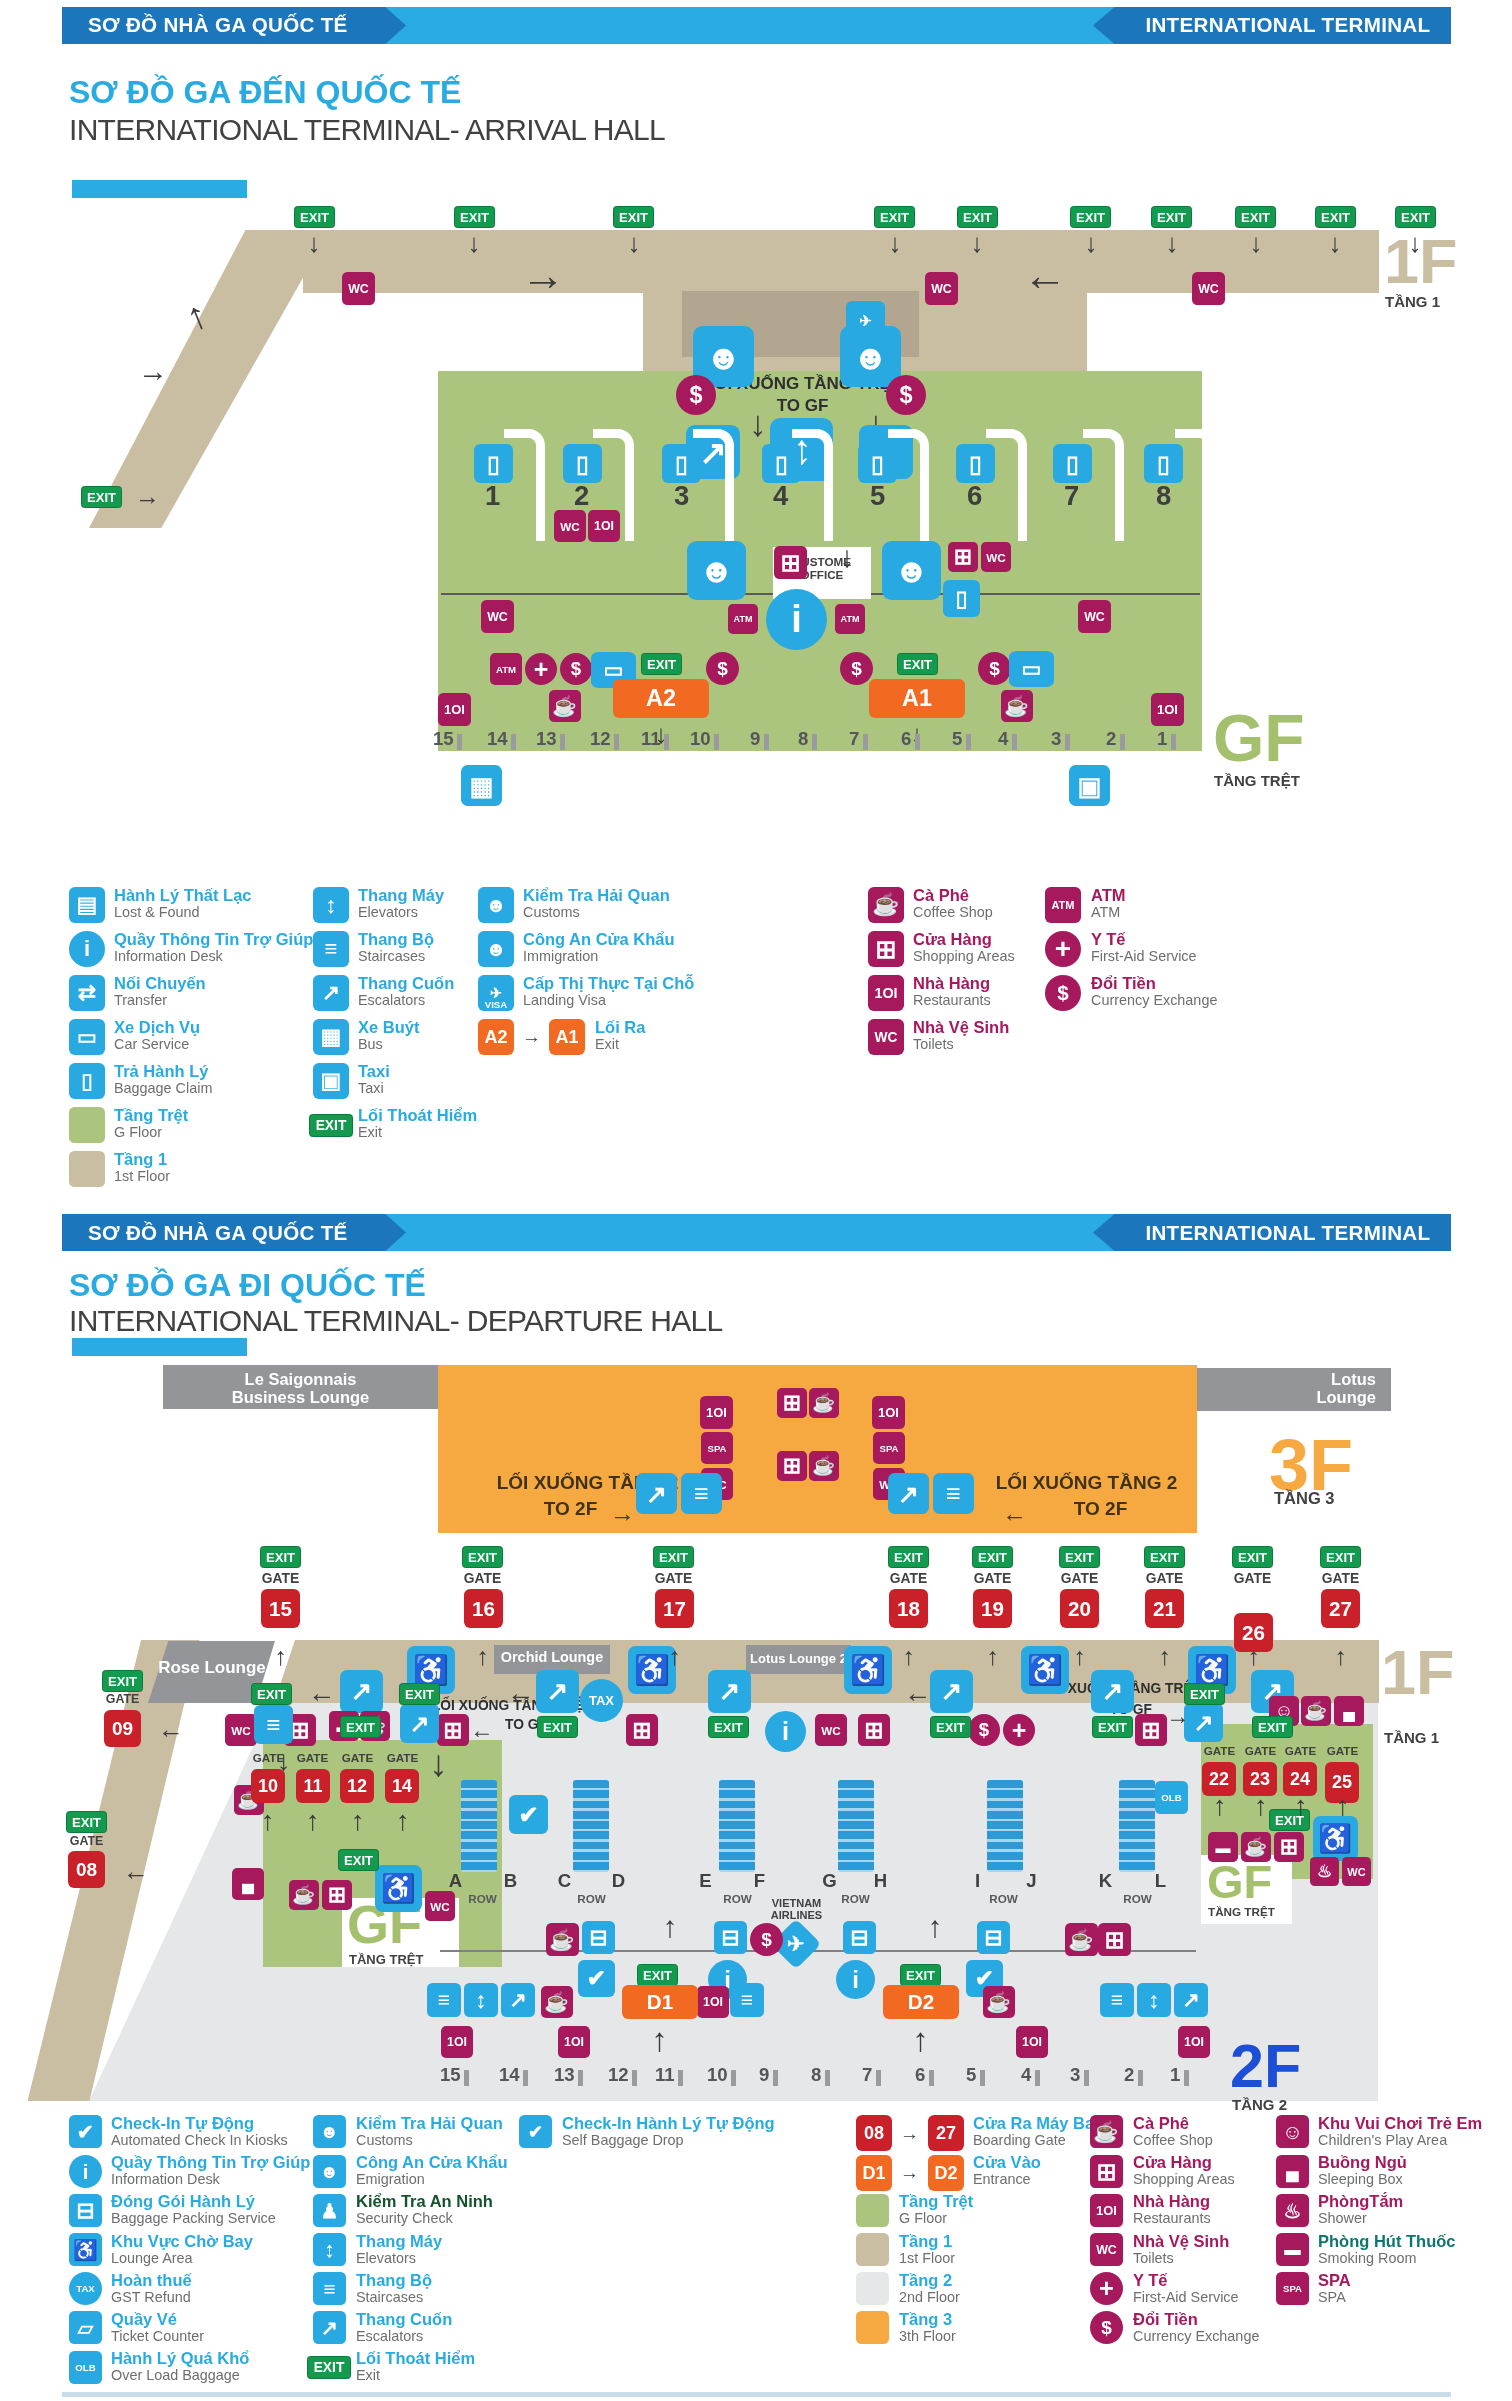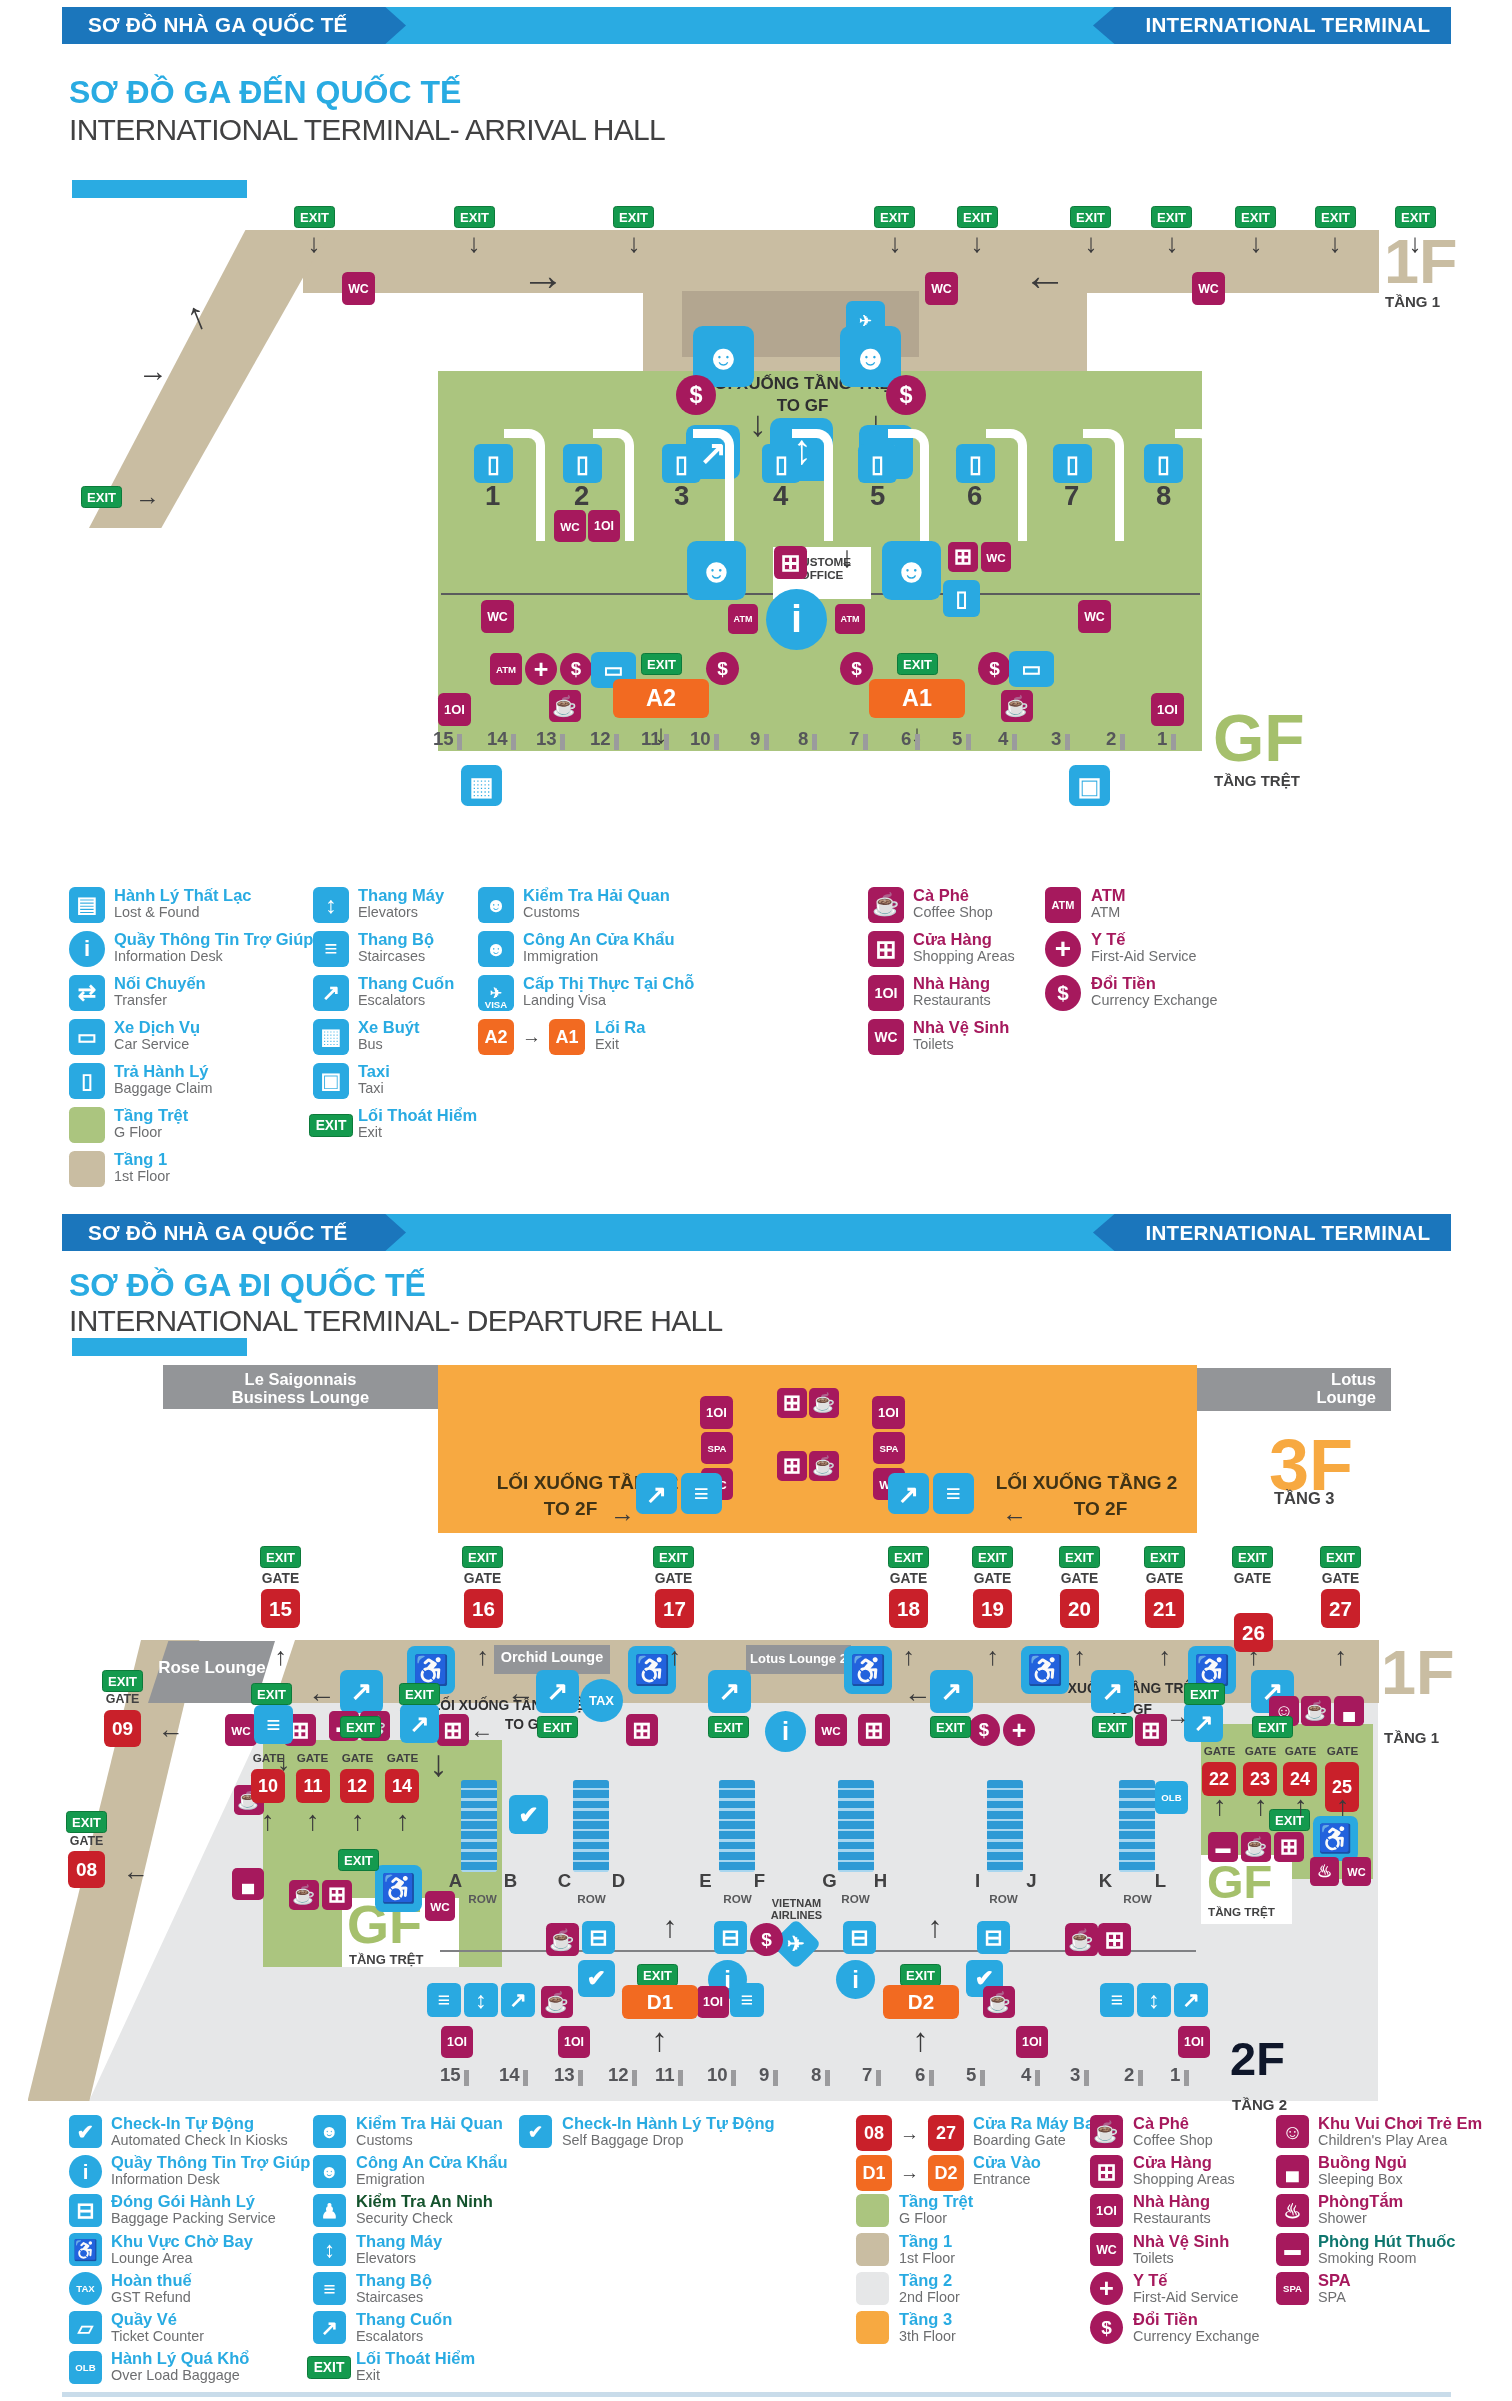--- a/index.html
+++ b/index.html
@@ -407,21 +407,21 @@
     <div class="lbl" style="left: 426px; top: 1699px; font-size: 13.8px; font-weight: 800; color: rgb(47, 47, 48); width: 172px; text-align: center;">LỐI XUỐNG TẦNG TRỆT</div>
     <div class="lbl" style="left: 440px; top: 1718px; font-size: 13.8px; font-weight: 800; color: rgb(47, 47, 48); width: 172px; text-align: center;">TO GF</div>
     <div class="lbl" style="left: 1035px; top: 1682px; font-size: 13.8px; font-weight: 800; color: rgb(47, 47, 48); width: 172px; text-align: center;">LỐI XUỐNG TẦNG TRỆT</div>
     <div class="lbl" style="left: 1045px; top: 1703px; font-size: 13.8px; font-weight: 800; color: rgb(47, 47, 48); width: 172px; text-align: center;">TO GF</div>
     <div class="lbl" style="left: 769px; top: 1898px; font-size: 11px; font-weight: 700; color: rgb(65, 65, 66); width: 55px; text-align: center;">VIETNAM
 AIRLINES</div>
     <div class="lbl" style="left: 347px; top: 1895px; font-size: 54px; font-weight: 800; color: rgb(165, 192, 108);">GF</div>
     <div class="lbl" style="left: 349px; top: 1953px; font-size: 13px; font-weight: 700; color: rgb(65, 65, 66);">TẦNG TRỆT</div>
     <div class="lbl" style="left: 1207px; top: 1857px; font-size: 47px; font-weight: 800; color: rgb(165, 192, 108);">GF</div>
     <div class="lbl" style="left: 1208px; top: 1906px; font-size: 11.7px; font-weight: 700; color: rgb(65, 65, 66);">TẦNG TRỆT</div>
-    <div class="lbl" style="left: 1230px; top: 2034px; font-size: 47px; font-weight: 800; color: #0f172a;">2F</div>
+    <div class="lbl" style="left: 1230px; top: 2034px; font-size: 61px; font-weight: 800; color: #1d4ed8;">2F</div>
     <div class="lbl" style="left: 1232px; top: 2097px; font-size: 15px; font-weight: 700; color: rgb(65, 65, 66);">TẦNG 2</div>
     <div class="island" style="left: 461px; top: 1780px; width: 36px; height: 92px;"></div>
     <div class="island" style="left: 573px; top: 1780px; width: 36px; height: 92px;"></div>
     <div class="island" style="left: 719px; top: 1780px; width: 36px; height: 92px;"></div>
     <div class="island" style="left: 838px; top: 1780px; width: 36px; height: 92px;"></div>
     <div class="island" style="left: 987px; top: 1780px; width: 36px; height: 92px;"></div>
     <div class="island" style="left: 1119px; top: 1780px; width: 36px; height: 92px;"></div>
     <div class="lbl" style="left: 446px; top: 1871px; font-size: 18.6px; font-weight: 700; color: rgb(65, 65, 66); width: 19px; text-align: center;">A</div>
     <div class="lbl" style="left: 501px; top: 1871px; font-size: 18.6px; font-weight: 700; color: rgb(65, 65, 66); width: 19px; text-align: center;">B</div>
     <div class="lbl" style="left: 555px; top: 1871px; font-size: 18.6px; font-weight: 700; color: rgb(65, 65, 66); width: 19px; text-align: center;">C</div>
@@ -897,21 +897,21 @@
     <div class="chip red" style="left: 1243px; top: 1762px; width: 34px; height: 34px; font-size: 18px;">23</div>
     <div class="tile arrow" style="left: 1247px; top: 1792px; width: 27.5px; height: 27.5px; font-size: 27.5px;">
       <span>↑</span>
     </div>
     <div class="lbl" style="left: 1273px; top: 1745px; font-size: 11.7px; font-weight: 700; color: rgb(65, 65, 66); width: 55px; text-align: center;">GATE</div>
     <div class="chip red" style="left: 1283px; top: 1762px; width: 34px; height: 34px; font-size: 18px;">24</div>
     <div class="tile arrow" style="left: 1287px; top: 1792px; width: 27.5px; height: 27.5px; font-size: 27.5px;">
       <span>↑</span>
     </div>
     <div class="lbl" style="left: 1315px; top: 1745px; font-size: 11.7px; font-weight: 700; color: rgb(65, 65, 66); width: 55px; text-align: center;">GATE</div>
-    <div class="chip red" style="left: 1325px; top: 1762px; width: 34px; height: 50px; font-size: 18px;">25</div>
+    <div class="chip red" style="left: 1325px; top: 1762px; width: 34px; height: 41px; font-size: 18px;">25</div>
     <div class="tile arrow" style="left: 1329px; top: 1792px; width: 27.5px; height: 27.5px; font-size: 27.5px;">
       <span>↑</span>
     </div>
     <div class="lbl" style="left: 95px; top: 1693px; font-size: 12.4px; font-weight: 700; color: rgb(65, 65, 66); width: 55px; text-align: center;">GATE</div>
     <div class="chip red" style="left: 104px; top: 1710px; width: 37px; height: 37px; font-size: 19px;">09</div>
     <div class="tile arrow" style="left: 158px; top: 1716px; width: 26px; height: 26px; font-size: 26px;">
       <span>←</span>
     </div>
     <div class="lbl" style="left: 59px; top: 1835px; font-size: 12.4px; font-weight: 700; color: rgb(65, 65, 66); width: 55px; text-align: center;">GATE</div>
     <div class="chip red" style="left: 68px; top: 1851px; width: 37px; height: 37px; font-size: 19px;">08</div>

